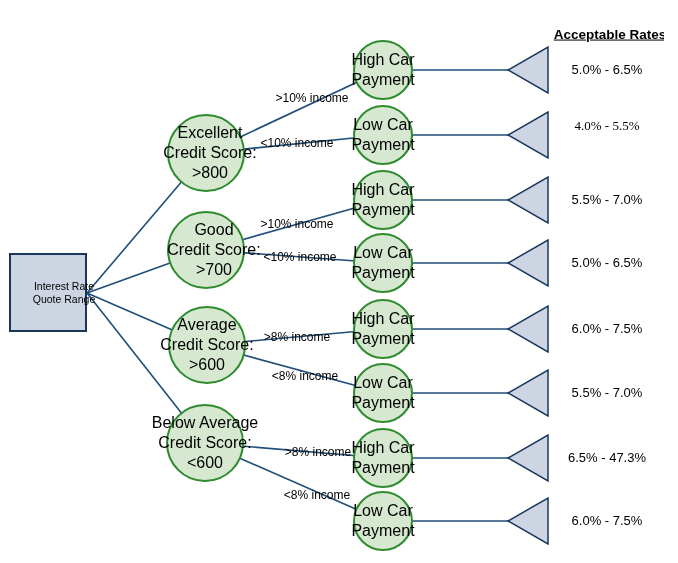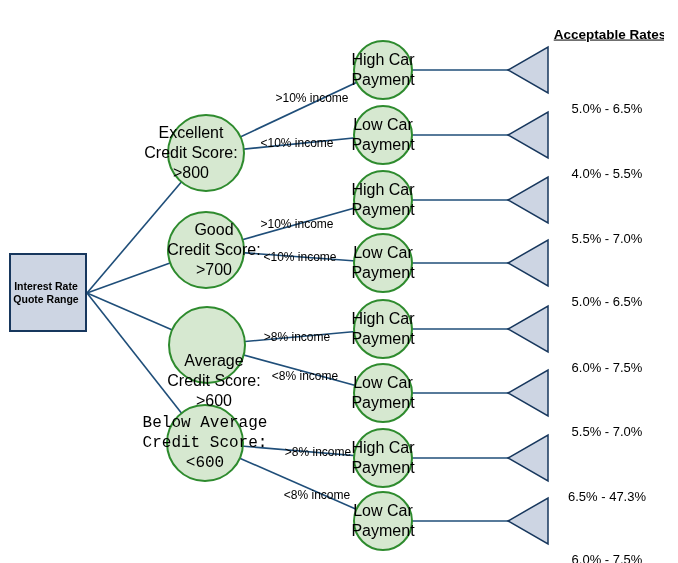--- a/index.html
+++ b/index.html
@@ -24,21 +24,21 @@
     position:absolute;
     transform:translate(-50%,-50%);
     text-align:center;
     white-space:pre-line;
     line-height:1.25;
     color:var(--text);
   }
   .node-label{font-size:16px;}
   .root-label{font-size:10.5px;}
   .edge-label{font-size:12px;white-space:nowrap;}
-  .rate-label{font-size:13px;white-space:nowrap;margin-top:39px;}
+  .rate-label{font-size:13px;white-space:nowrap;}
   .header-label{
     font-size:13.5px;font-weight:bold;text-decoration:underline;white-space:nowrap;
   }
   .shape-line{stroke:var(--line);stroke-width:1.6;fill:none;}
   .shape-circle{fill:var(--node-fill);stroke:var(--node-border);stroke-width:2;}
   .shape-rect{fill:var(--box-fill);stroke:var(--box-border);stroke-width:2;}
   .shape-tri{fill:var(--box-fill);stroke:var(--box-border);stroke-width:1.5;}
 </style>
 </head>
 <body>
@@ -97,33 +97,33 @@
     <polygon class="shape-tri" points="508,200 548,177 548,223"></polygon>
     <polygon class="shape-tri" points="508,263 548,240 548,286"></polygon>
     <polygon class="shape-tri" points="508,329 548,306 548,352"></polygon>
     <polygon class="shape-tri" points="508,393 548,370 548,416"></polygon>
     <polygon class="shape-tri" points="508,458 548,435 548,481"></polygon>
     <polygon class="shape-tri" points="508,521 548,498 548,544"></polygon>
   </svg>
 
   <div class="lbl header-label" style="left:610px;top:35px;">Acceptable Rates</div>
 
-  <div class="lbl root-label" style="left:46px;top:293px;font-weight:bold;">Interest Rate
+  <div class="lbl root-label" style="left:64px;top:293px;">Interest Rate
 Quote Range</div>
 
-  <div class="lbl node-label" style="left:191px;top:153px;">Excellent
+  <div class="lbl node-label" style="left:210px;top:153px;">Excellent
 Credit Score:
 &gt;800</div>
   <div class="lbl node-label" style="left:214px;top:250px;">Good
 Credit Score:
 &gt;700</div>
-  <div class="lbl node-label" style="left:214px;top:345px;margin-top:36px;">Average
+  <div class="lbl node-label" style="left:207px;top:345px;">Average
 Credit Score:
 &gt;600</div>
-  <div class="lbl node-label" style="left:205px;top:443px;font-family:Liberation Mono, monospace;">Below Average
+  <div class="lbl node-label" style="left:205px;top:443px;">Below Average
 Credit Score:
 &lt;600</div>
 
   <div class="lbl edge-label" style="left:312px;top:98px;">&gt;10% income</div>
   <div class="lbl edge-label" style="left:297px;top:143px;">&lt;10% income</div>
   <div class="lbl edge-label" style="left:297px;top:224px;">&gt;10% income</div>
   <div class="lbl edge-label" style="left:300px;top:257px;">&lt;10% income</div>
   <div class="lbl edge-label" style="left:297px;top:337px;">&gt;8% income</div>
   <div class="lbl edge-label" style="left:305px;top:376px;">&lt;8% income</div>
   <div class="lbl edge-label" style="left:318px;top:452px;">&gt;8% income</div>
@@ -140,21 +140,21 @@
   <div class="lbl node-label" style="left:383px;top:329px;">High Car
 Payment</div>
   <div class="lbl node-label" style="left:383px;top:393px;">Low Car
 Payment</div>
   <div class="lbl node-label" style="left:383px;top:458px;">High Car
 Payment</div>
   <div class="lbl node-label" style="left:383px;top:521px;">Low Car
 Payment</div>
 
   <div class="lbl rate-label" style="left:607px;top:70px;">5.0% - 6.5%</div>
-  <div class="lbl rate-label" style="left:607px;top:135px;">4.0% - 5.5%</div>
+  <div class="lbl rate-label" style="left:607px;top:126px;font-family:Liberation Serif, serif;">4.0% - 5.5%</div>
   <div class="lbl rate-label" style="left:607px;top:200px;">5.5% - 7.0%</div>
   <div class="lbl rate-label" style="left:607px;top:263px;">5.0% - 6.5%</div>
   <div class="lbl rate-label" style="left:607px;top:329px;">6.0% - 7.5%</div>
   <div class="lbl rate-label" style="left:607px;top:393px;">5.5% - 7.0%</div>
   <div class="lbl rate-label" style="left:607px;top:458px;">6.5% - 47.3%</div>
   <div class="lbl rate-label" style="left:607px;top:521px;">6.0% - 7.5%</div>
 
 </div>
 
 </body></html>

